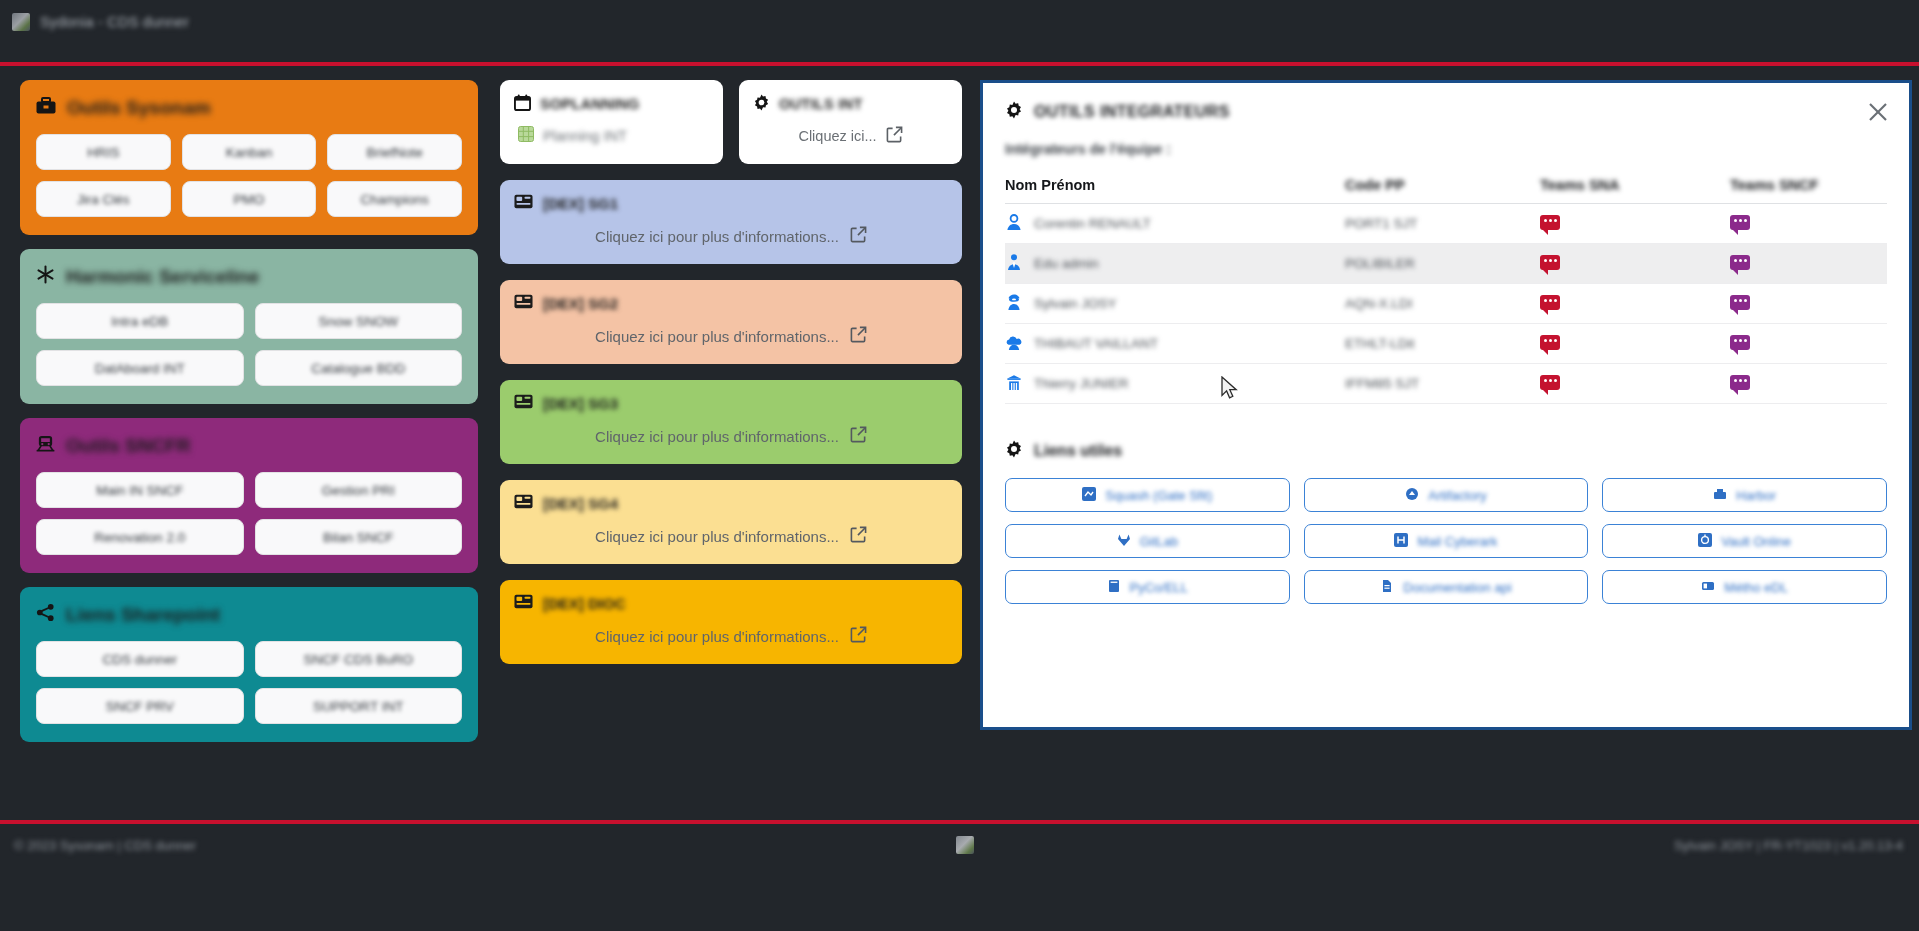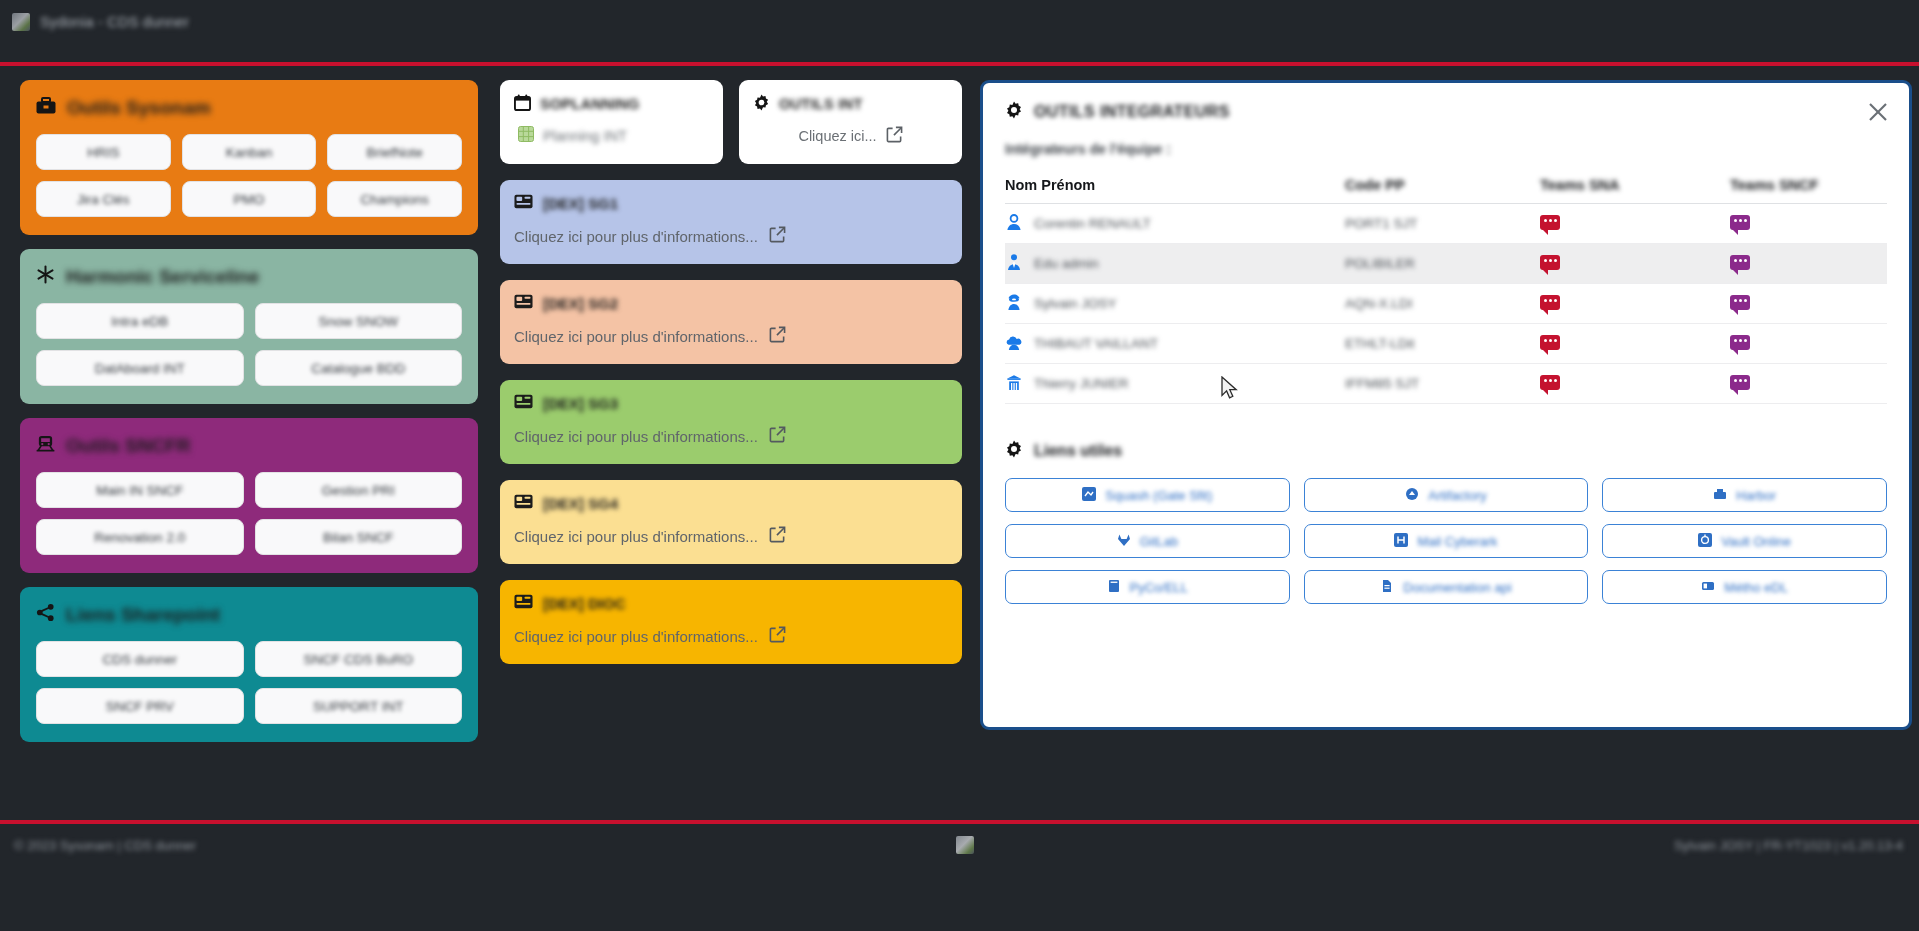--- a/index.html
+++ b/index.html
@@ -96,28 +96,28 @@
 
   .info-card {
     border-radius: 9px; padding: 14px 14px 16px 14px; margin-bottom: 16px;
     min-height: 84px; cursor:pointer;
   }
   .info-card .ic-head {
     display:flex; align-items:center; gap:10px;
     font-size: 15px; font-weight: 700; color:#1c1c1c;
   }
   .info-card .ic-sub {
-    margin-top: 14px; display:flex; align-items:center; gap:11px;
+    margin-top: 14px; display:flex; align-items:center; justify-content:center; gap:11px;
     font-size: 15px; color:#60656b;
   }
 
   
   #rightpanel {
     position: absolute; left: 972px; top: 14px; width: 932px; height: 650px;
-    background: #ffffff; border: 3px solid #1a4e8a; border-radius: 9px;
+    background: #ffffff; border: 3px solid #1a4e8a; border-radius: 0;
     padding: 18px 22px;
   }
   #rightpanel .rp-head {
     display:flex; align-items:center; gap:11px;
     font-size: 16px; font-weight: 700; color:#16181b; letter-spacing:.4px;
   }
   #closebtn {
     position:absolute; right: 16px; top: 14px;
     width: 30px; height:30px; cursor:pointer;
     display:flex; align-items:center; justify-content:center;

